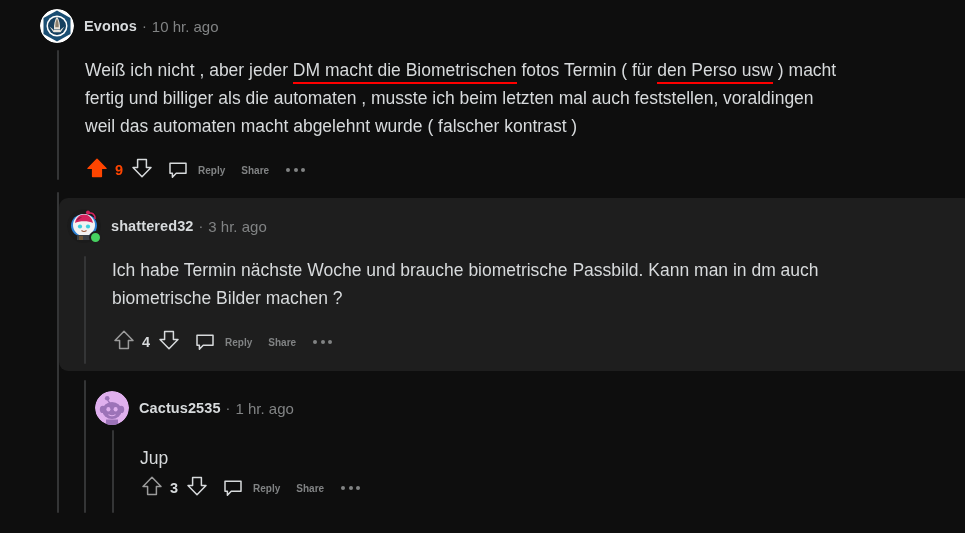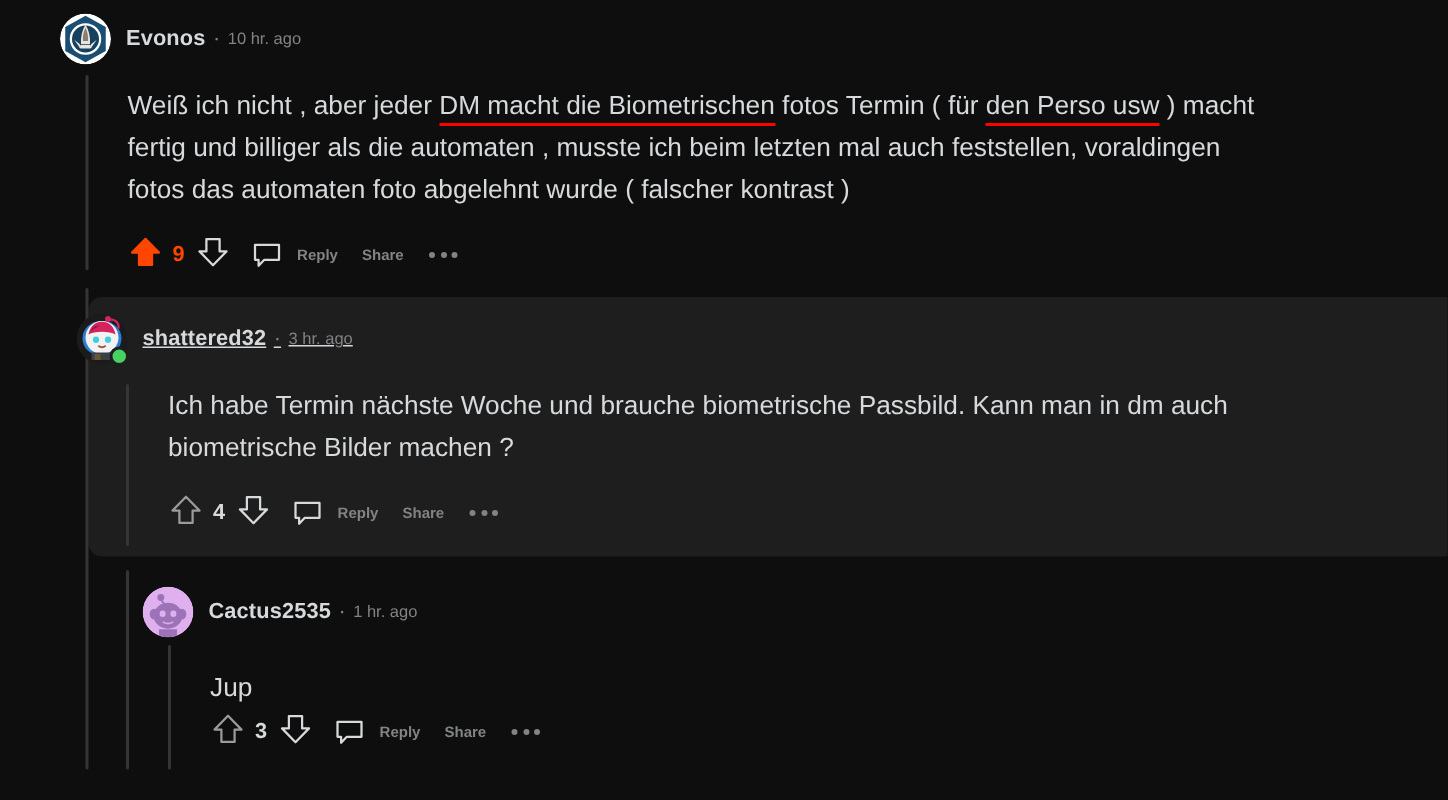--- a/index.html
+++ b/index.html
@@ -85,21 +85,21 @@
     letter-spacing: .1px;
   }
 
   .dot-sep {
     color: #818384;
     font-size: 14.5px;
     margin: 0 5px;
   }
 
   .tstamp {
-    font-size: 11px;
+    font-size: 15px;
     color: #818384;
   }
 
   
   .cbody {
     position: absolute;
     font-size: 17.5px;
     line-height: 28px;
     color: #d7dadc;
     white-space: nowrap;
@@ -207,21 +207,21 @@
       <span class="uname" style="margin-left:10px;">Evonos</span>
       <span class="dot-sep">·</span>
       <span class="tstamp">10 hr. ago</span>
     </div>
 
     <div class="cbody" style="left:53px; top:56px;">
       <span class="ln">
         <span>Weiß ich nicht , aber jeder </span><span class="u-mark">DM macht die Biometrischen</span><span> fotos Termin ( für </span><span class="u-mark">den Perso usw</span><span> ) macht</span>
       </span>
       <span class="ln">fertig und billiger als die automaten , musste ich beim letzten mal auch feststellen, voraldingen</span>
-      <span class="ln">fotos das automaten foto abgelehnt wurde ( falscher kontrast )</span>
+      <span class="ln">weil das automaten macht abgelehnt wurde ( falscher kontrast )</span>
     </div>
 
     <div class="actions" style="left:53px; top:157px;">
       <div class="vote">
         <span class="arrow">
           <svg width="24" height="24" viewBox="0 0 24 24">
             <path d="M12 3.2 L21 12.4 L16.4 12.4 L16.4 20.6 L7.6 20.6 L7.6 12.4 L3 12.4 Z" fill="#ff4500" stroke="#ff4500" stroke-width="1.4" stroke-linejoin="round"></path>
           </svg>
         </span>
         <span class="score up">9</span>
@@ -242,21 +242,21 @@
       <span class="more-dots">
         <i></i>
           <i></i>
           <i></i>
       </span>
     </div>
   </div>
 
   <div class="comment" style="left:0; top:198px; width:965px; height:173px;">
 
-    <div class="chead" style="left:19px; top:11px;text-decoration:underline;">
+    <div class="chead" style="left:35px; top:11px;">
       <div class="avatar-wrap">
         <span class="avatar">
           <svg width="34" height="34" viewBox="0 0 34 34">
             <circle cx="17" cy="17" r="17" fill="#1b1b1b"></circle>
             <path d="M17 28 C9 28 4 23 4 16.5 C4 10 9.5 5 17 5 C24.5 5 30 10 30 16.5 C30 23 25 28 17 28 Z" fill="#2a7fd4"></path>
             <circle cx="17" cy="16" r="11" fill="#f2f2f2"></circle>
             <path d="M8 14 C9 8.5 12.5 5.5 17 5.5 C21.5 5.5 25 8.5 26 14 C22 11.5 12 11.5 8 14 Z" fill="#d4235e"></path>
             <path d="M9.5 12 C10.5 9 13 7.5 15 8.5 C12.5 9.5 11 10.8 9.5 12 Z" fill="#8a1b42"></path>
             <path d="M21 4.5 C25.5 3 28.5 6 28 10" fill="none" stroke="#d4235e" stroke-width="1.5"></path>
             <circle cx="21" cy="3.6" r="2" fill="#d4235e"></circle>

